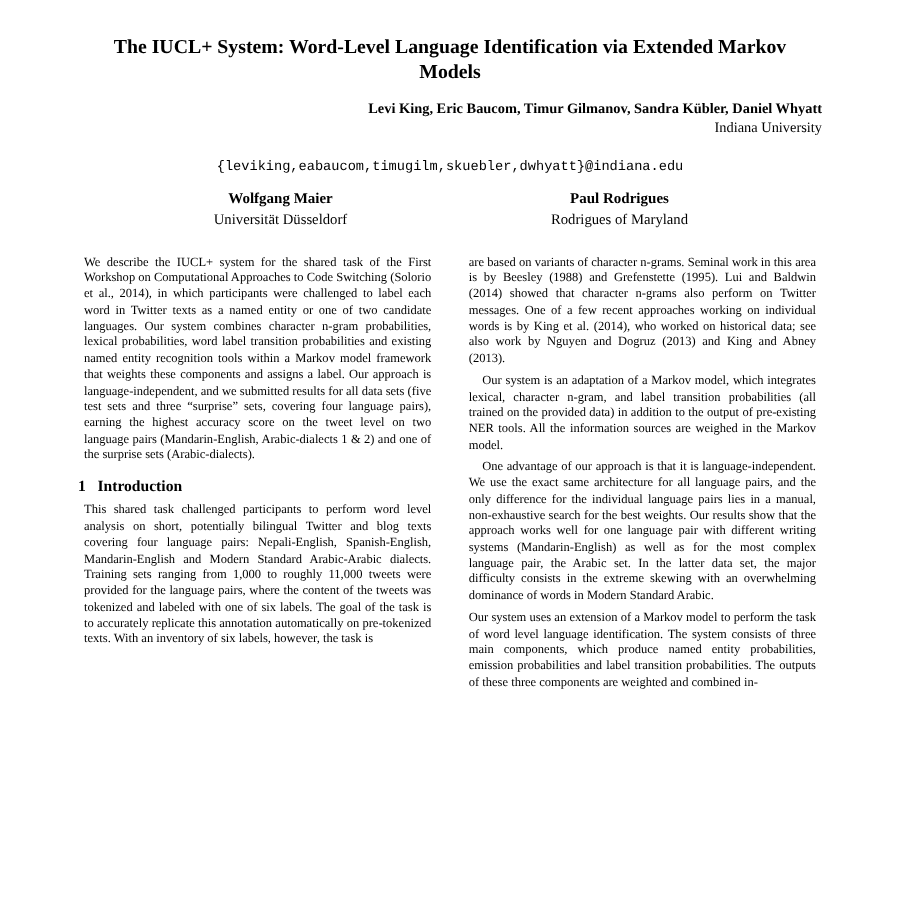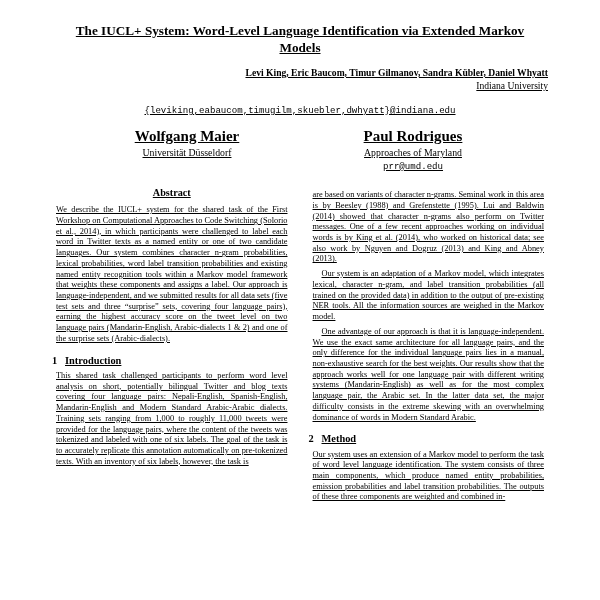--- a/index.html
+++ b/index.html
@@ -13,21 +13,20 @@
     overflow: hidden;
     font-family: "Liberation Serif", serif;
     color: #000000;
   }
   .page {
     width: 600px;
     height: 600px;
     box-sizing: border-box;
     padding: 22px 52px 0 52px;
     position: relative;
-    text-decoration: underline;
   }
   .title {
     text-align: center;
     font-size: 13.2px;
     font-weight: bold;
     line-height: 1.32;
     margin: 0 6px 10px 6px;
   }
   .authors-line {
     text-align: right;
@@ -52,21 +51,21 @@
     display: flex;
     justify-content: center;
     gap: 56px;
     margin-top: 9px;
   }
   .auth-block {
     text-align: center;
     min-width: 170px;
   }
   .auth-name {
-    font-size: 15px;
+    font-size: 10px;
     font-weight: bold;
     line-height: 1.35;
   }
   .auth-affil {
     font-size: 9.8px;
     line-height: 1.35;
   }
   .auth-mail {
     font-family: "Liberation Mono", monospace;
     font-size: 9.1px;
@@ -123,42 +122,37 @@
   <div class="affil">Indiana University</div>
   <div class="mono">{leviking,eabaucom,timugilm,skuebler,dwhyatt}@indiana.edu</div>
 
   <div class="two-auth">
     <div class="auth-block">
       <div class="auth-name">Wolfgang Maier</div>
       <div class="auth-affil">Universität Düsseldorf</div>
     </div>
     <div class="auth-block">
       <div class="auth-name">Paul Rodrigues</div>
-      <div class="auth-affil">Approaches of Maryland</div>
-      <div class="auth-mail">prr@umd.edu</div>
+      <div class="auth-affil">Rodrigues of Maryland</div>
     </div>
   </div>
 
   <div class="columns">
 
     <div class="col">
-      <div class="abstract-head">Abstract</div>
       <p class="first">We describe the IUCL+ system for the shared task of the First Workshop on Computational Approaches to Code Switching (Solorio et al., 2014), in which participants were challenged to label each word in Twitter texts as a named entity or one of two candidate languages. Our system combines character n-gram probabilities, lexical probabilities, word label transition probabilities and existing named entity recognition tools within a Markov model framework that weights these components and assigns a label. Our approach is language-independent, and we submitted results for all data sets (five test sets and three “surprise” sets, covering four language pairs), earning the highest accuracy score on the tweet level on two language pairs (Mandarin-English, Arabic-dialects 1 &amp; 2) and one of the surprise sets (Arabic-dialects).</p>
 
       <div class="section-head">
         <span class="num">1</span><span>Introduction</span>
       </div>
       <p class="first">This shared task challenged participants to perform word level analysis on short, potentially bilingual Twitter and blog texts covering four language pairs: Nepali-English, Spanish-English, Mandarin-English and Modern Standard Arabic-Arabic dialects.  Training sets ranging from 1,000 to roughly 11,000 tweets were provided for the language pairs, where the content of the tweets was tokenized and labeled with one of six labels.  The goal of the task is to accurately replicate this annotation automatically on pre-tokenized texts. With an inventory of six labels, however, the task is</p>
     </div>
 
     <div class="col">
       <p class="first">are based on variants of character n-grams.  Seminal work in this area is by Beesley (1988) and Grefenstette (1995). Lui and Baldwin (2014) showed that character n-grams also perform on Twitter messages.  One of a few recent approaches working on individual words is by King et al. (2014), who worked on historical data; see also work by Nguyen and Dogruz (2013) and King and Abney (2013).</p>
       <p>Our system is an adaptation of a Markov model, which integrates lexical, character n-gram, and label transition probabilities (all trained on the provided data) in addition to the output of pre-existing NER tools.  All the information sources are weighed in the Markov model.</p>
       <p>One advantage of our approach is that it is language-independent.  We use the exact same architecture for all language pairs, and the only difference for the individual language pairs lies in a manual, non-exhaustive search for the best weights.  Our results show that the approach works well for one language pair with different writing systems (Mandarin-English) as well as for the most complex language pair, the Arabic set.  In the latter data set, the major difficulty consists in the extreme skewing with an overwhelming dominance of words in Modern Standard Arabic.</p>
 
-      <div class="section-head">
-        <span class="num">2</span><span>Method</span>
-      </div>
       <p class="first">Our system uses an extension of a Markov model to perform the task of word level language identification. The system consists of three main components, which produce named entity probabilities, emission probabilities and label transition probabilities. The outputs of these three components are weighted and combined in-</p>
     </div>
 
   </div>
 </div>
 
 </body></html>

